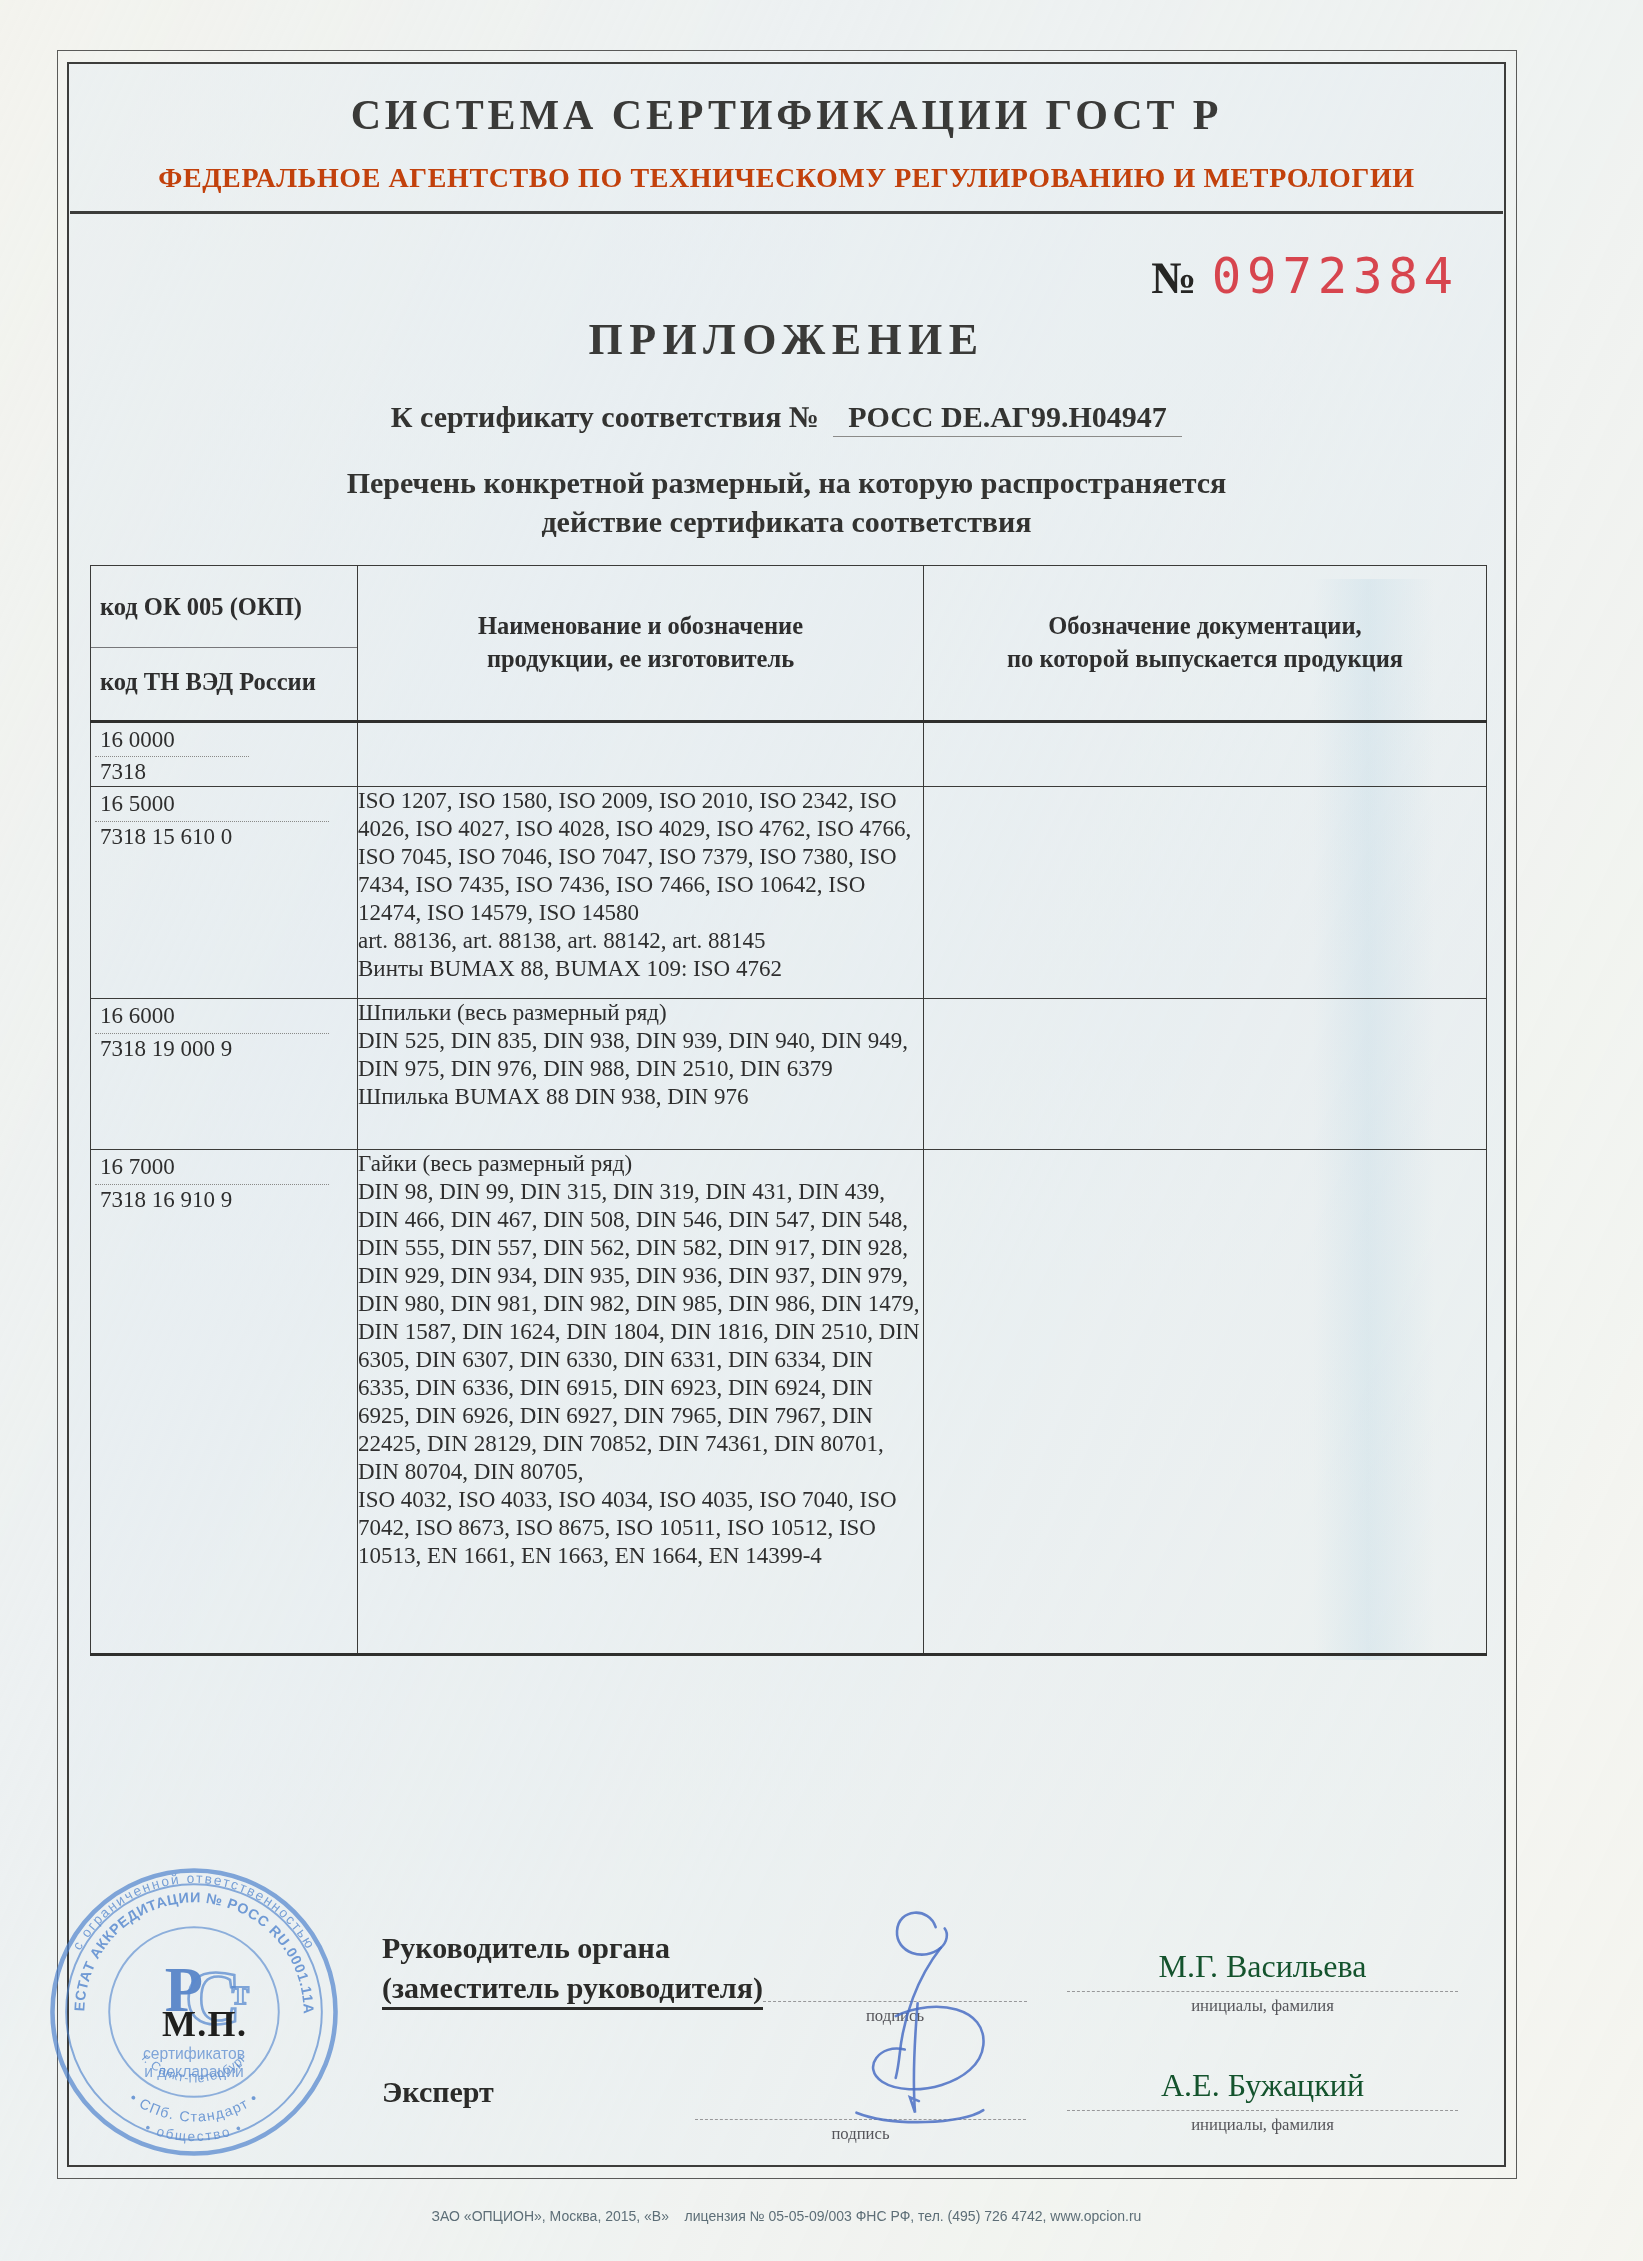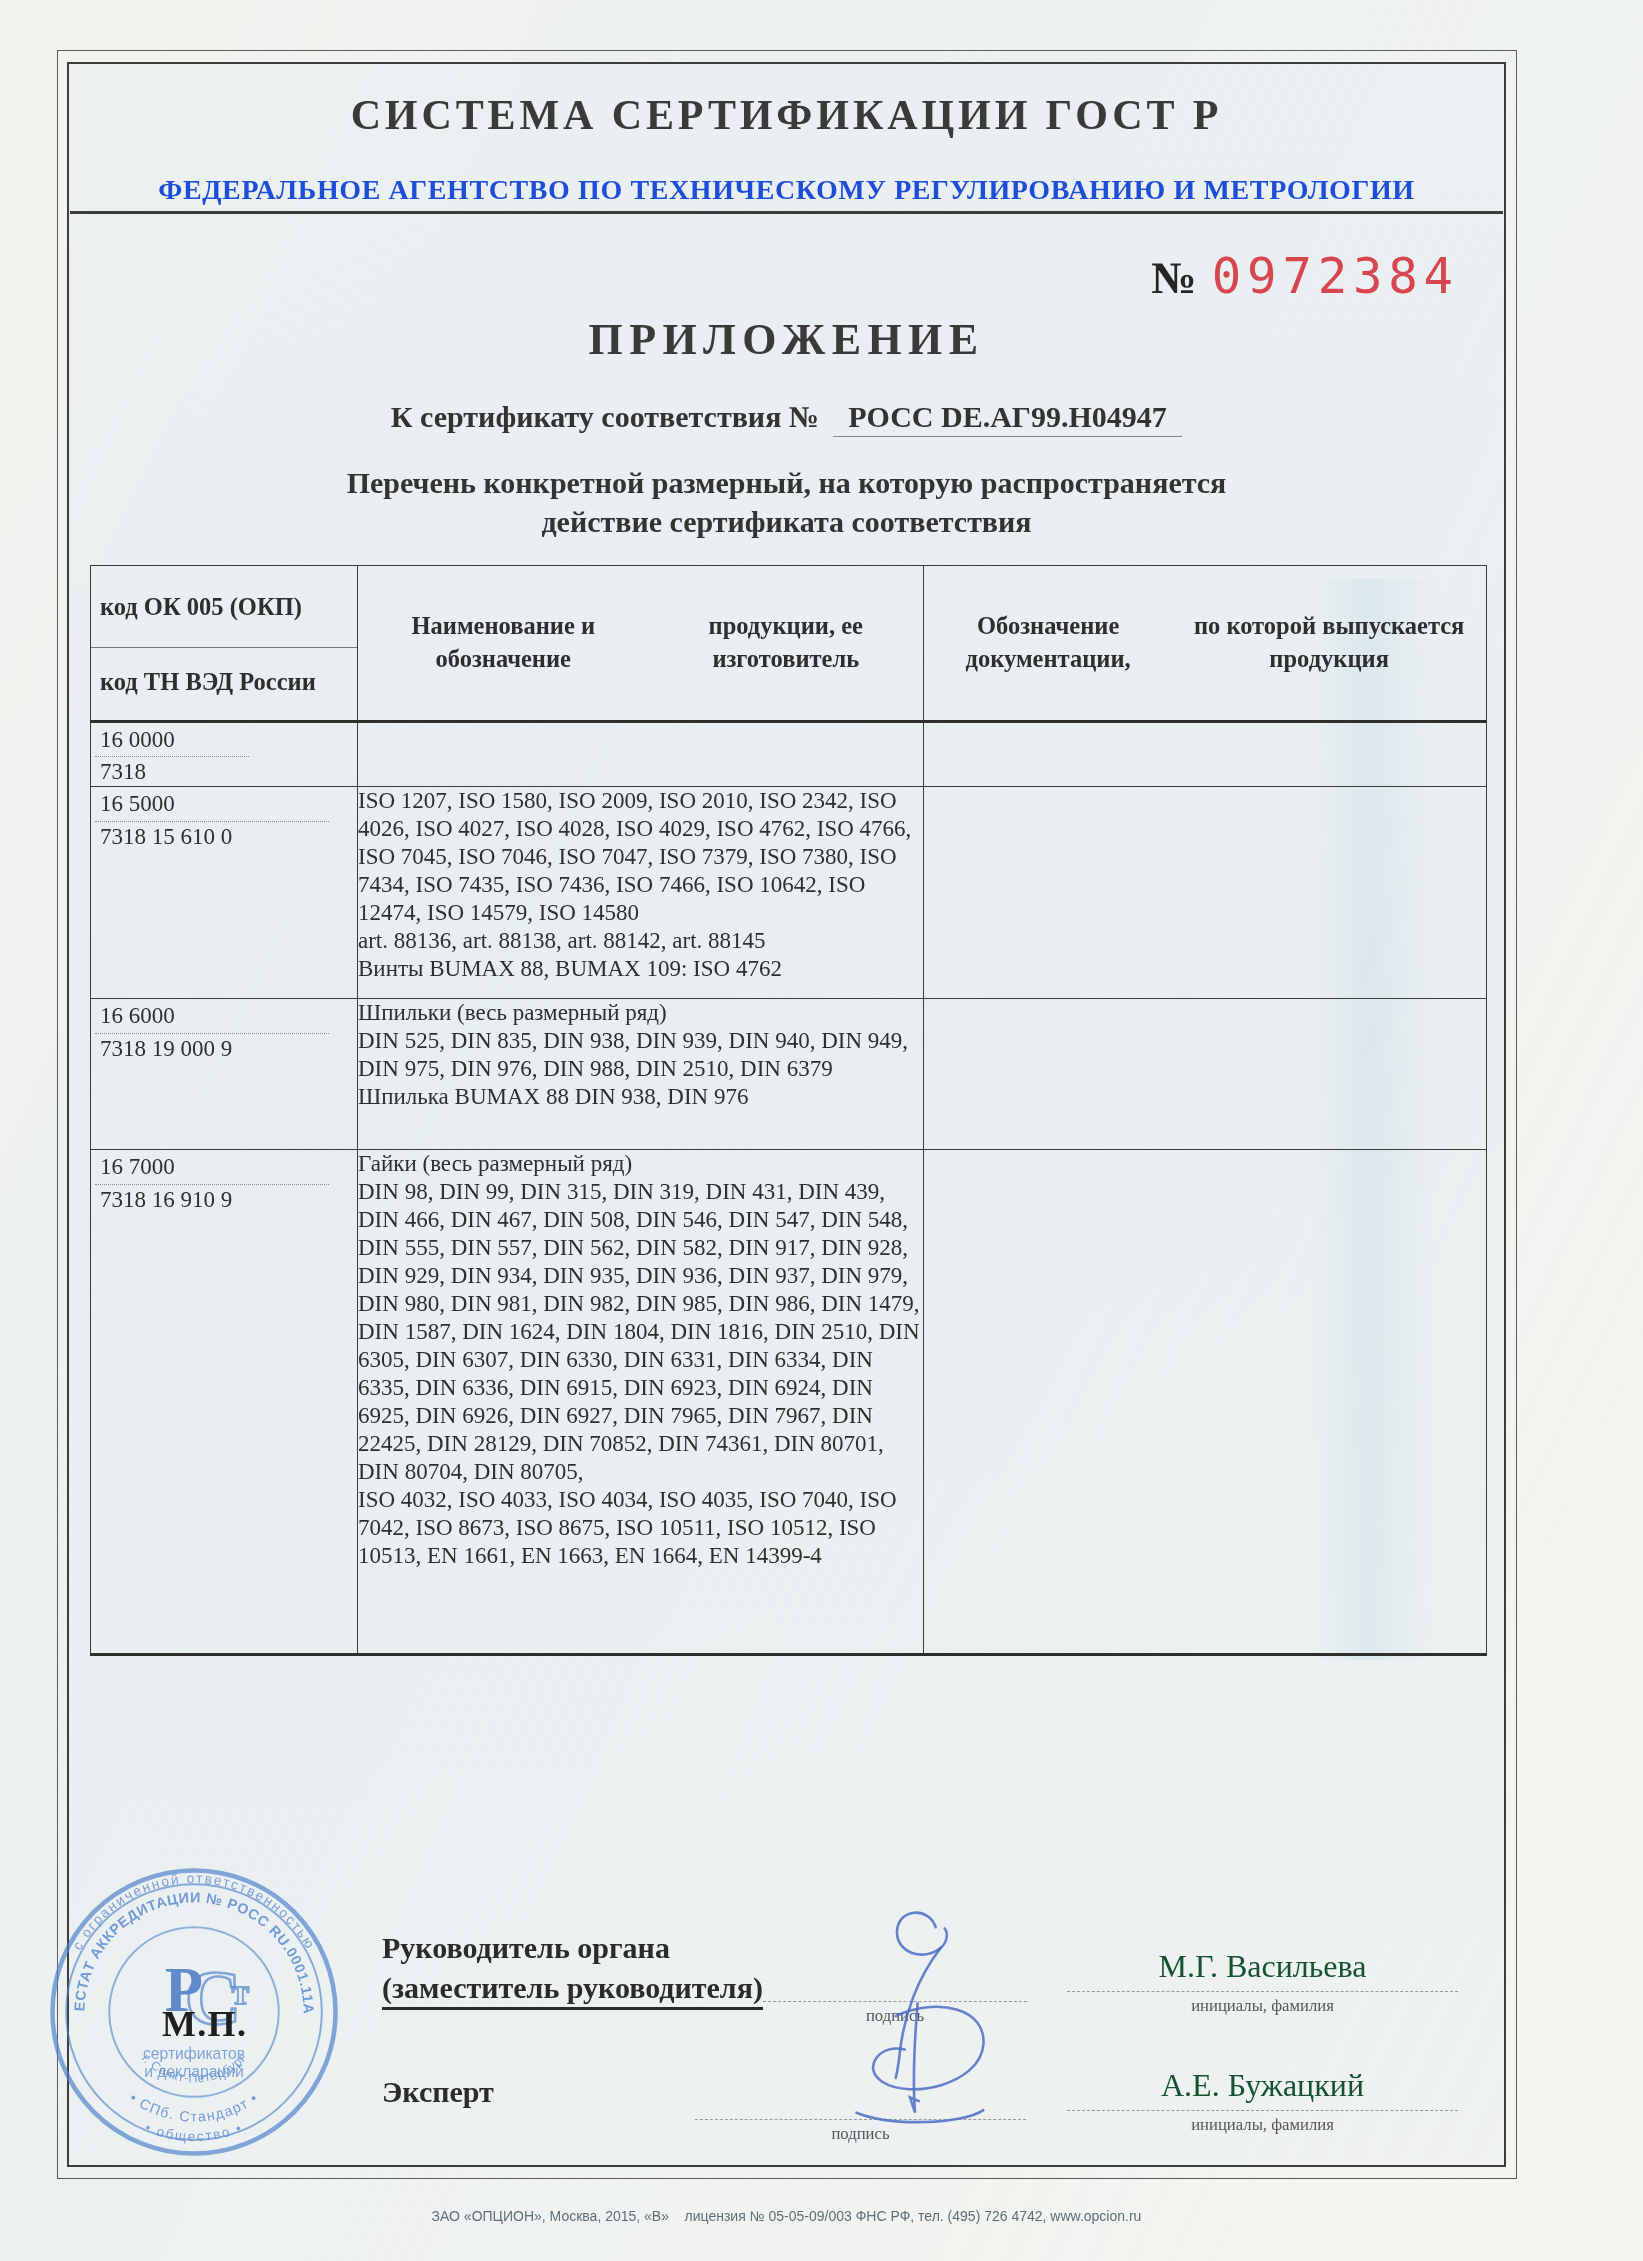--- a/index.html
+++ b/index.html
@@ -19,21 +19,21 @@
   .inner-frame{position:absolute;left:67px;top:62px;width:1439px;height:2105px;
     border:2.6px solid #3d3d3b;box-sizing:border-box;
     background:linear-gradient(180deg, rgba(231,238,242,.55) 0%, rgba(226,235,241,.5) 45%, rgba(233,239,241,.5) 100%);}
   .watermark-band{position:absolute;left:1313px;top:579px;width:122px;height:1081px;
     background:linear-gradient(90deg, rgba(170,205,225,0) 0%, rgba(168,205,224,.22) 45%, rgba(170,205,225,0) 100%);}
   .header-rule{position:absolute;left:70px;top:211px;width:1433px;height:3.2px;background:#3c3c3a;}
 
   
   .centered-band{position:absolute;left:67px;width:1439px;text-align:center;}
   .title1{top:91px;font-size:42px;font-weight:bold;letter-spacing:3.9px;color:#3a3a38;}
-  .title2{top:162px;font-size:28px;font-weight:bold;letter-spacing:0.6px;color:#1d4ed8;margin-top:12px;}
+  .title2{top:162px;font-size:28px;font-weight:bold;letter-spacing:0.6px;color:#c2410c;}
 
   .doc-number{position:absolute;left:1151px;top:252px;white-space:nowrap;}
   .doc-number .num-label{font-size:45px;font-weight:600;color:#262624;vertical-align:top;}
   .doc-number .num-value{font-family:"DejaVu Sans Mono",monospace;font-size:49px;line-height:49px;
     color:#d7454e;letter-spacing:5.8px;margin-left:13px;vertical-align:top;}
 
   .appendix-title{top:314px;font-size:44px;font-weight:bold;letter-spacing:6.4px;color:#3a3a38;}
 
   .cert-line{top:400px;font-size:30px;font-weight:600;color:#333331;}
   .cert-number{border-bottom:1.9px solid #8b8b89;padding:0 15.4px 2.6px 15.4px;margin-left:6.4px;}
@@ -45,21 +45,21 @@
   table.products{position:absolute;left:90px;top:565px;border-collapse:collapse;table-layout:fixed;
     width:1397px;}
   table.products col.c1{width:267px;} table.products col.c2{width:566px;} table.products col.c3{width:563px;}
   table.products td,table.products th{border:1.3px solid #3b3b39;padding:0;vertical-align:top;
     font-size:23px;line-height:28px;font-weight:normal;text-align:left;box-sizing:border-box;}
   tr.hdr{height:156px;}
   tr.hdr th{border-bottom:3.9px solid #2f2f2d;}
   .hdr-c1-top{height:81px;display:flex;align-items:center;padding:0 9px;border-bottom:1.3px solid #77777a;
     font-size:24.5px;font-weight:bold;}
   .hdr-c1-bot{height:67px;display:flex;align-items:center;padding:0 9px;font-size:24.5px;font-weight:bold;}
-  .hdr-mid{display:flex;flex-direction:row;justify-content:center;align-items:center;height:152px;
+  .hdr-mid{display:flex;flex-direction:column;justify-content:center;align-items:center;height:152px;
     font-size:24.5px;font-weight:bold;text-align:center;line-height:33px;}
   tr.r1{height:61px;} tr.r2{height:212px;} tr.r3{height:151px;} tr.r4{height:505px;}
   tr.r1 td{border-top:3.2px solid #2f2f2d;}
   tr.r4 td{border-bottom:3.2px solid #2f2f2d;}
   .code-top{padding:2.6px 9px 0 9px;}
   .code-dots{border-top:1.9px dotted #8a8a88;margin:2.6px 6.4px 0 3.9px;width:88%;}
   .code-bot{padding:1.3px 9px 0 9px;}
   .prod-cell{padding:2.6px 7.7px 2.6px 9px;white-space:pre-line;}
   .docs-cell{height:100%;}
 

